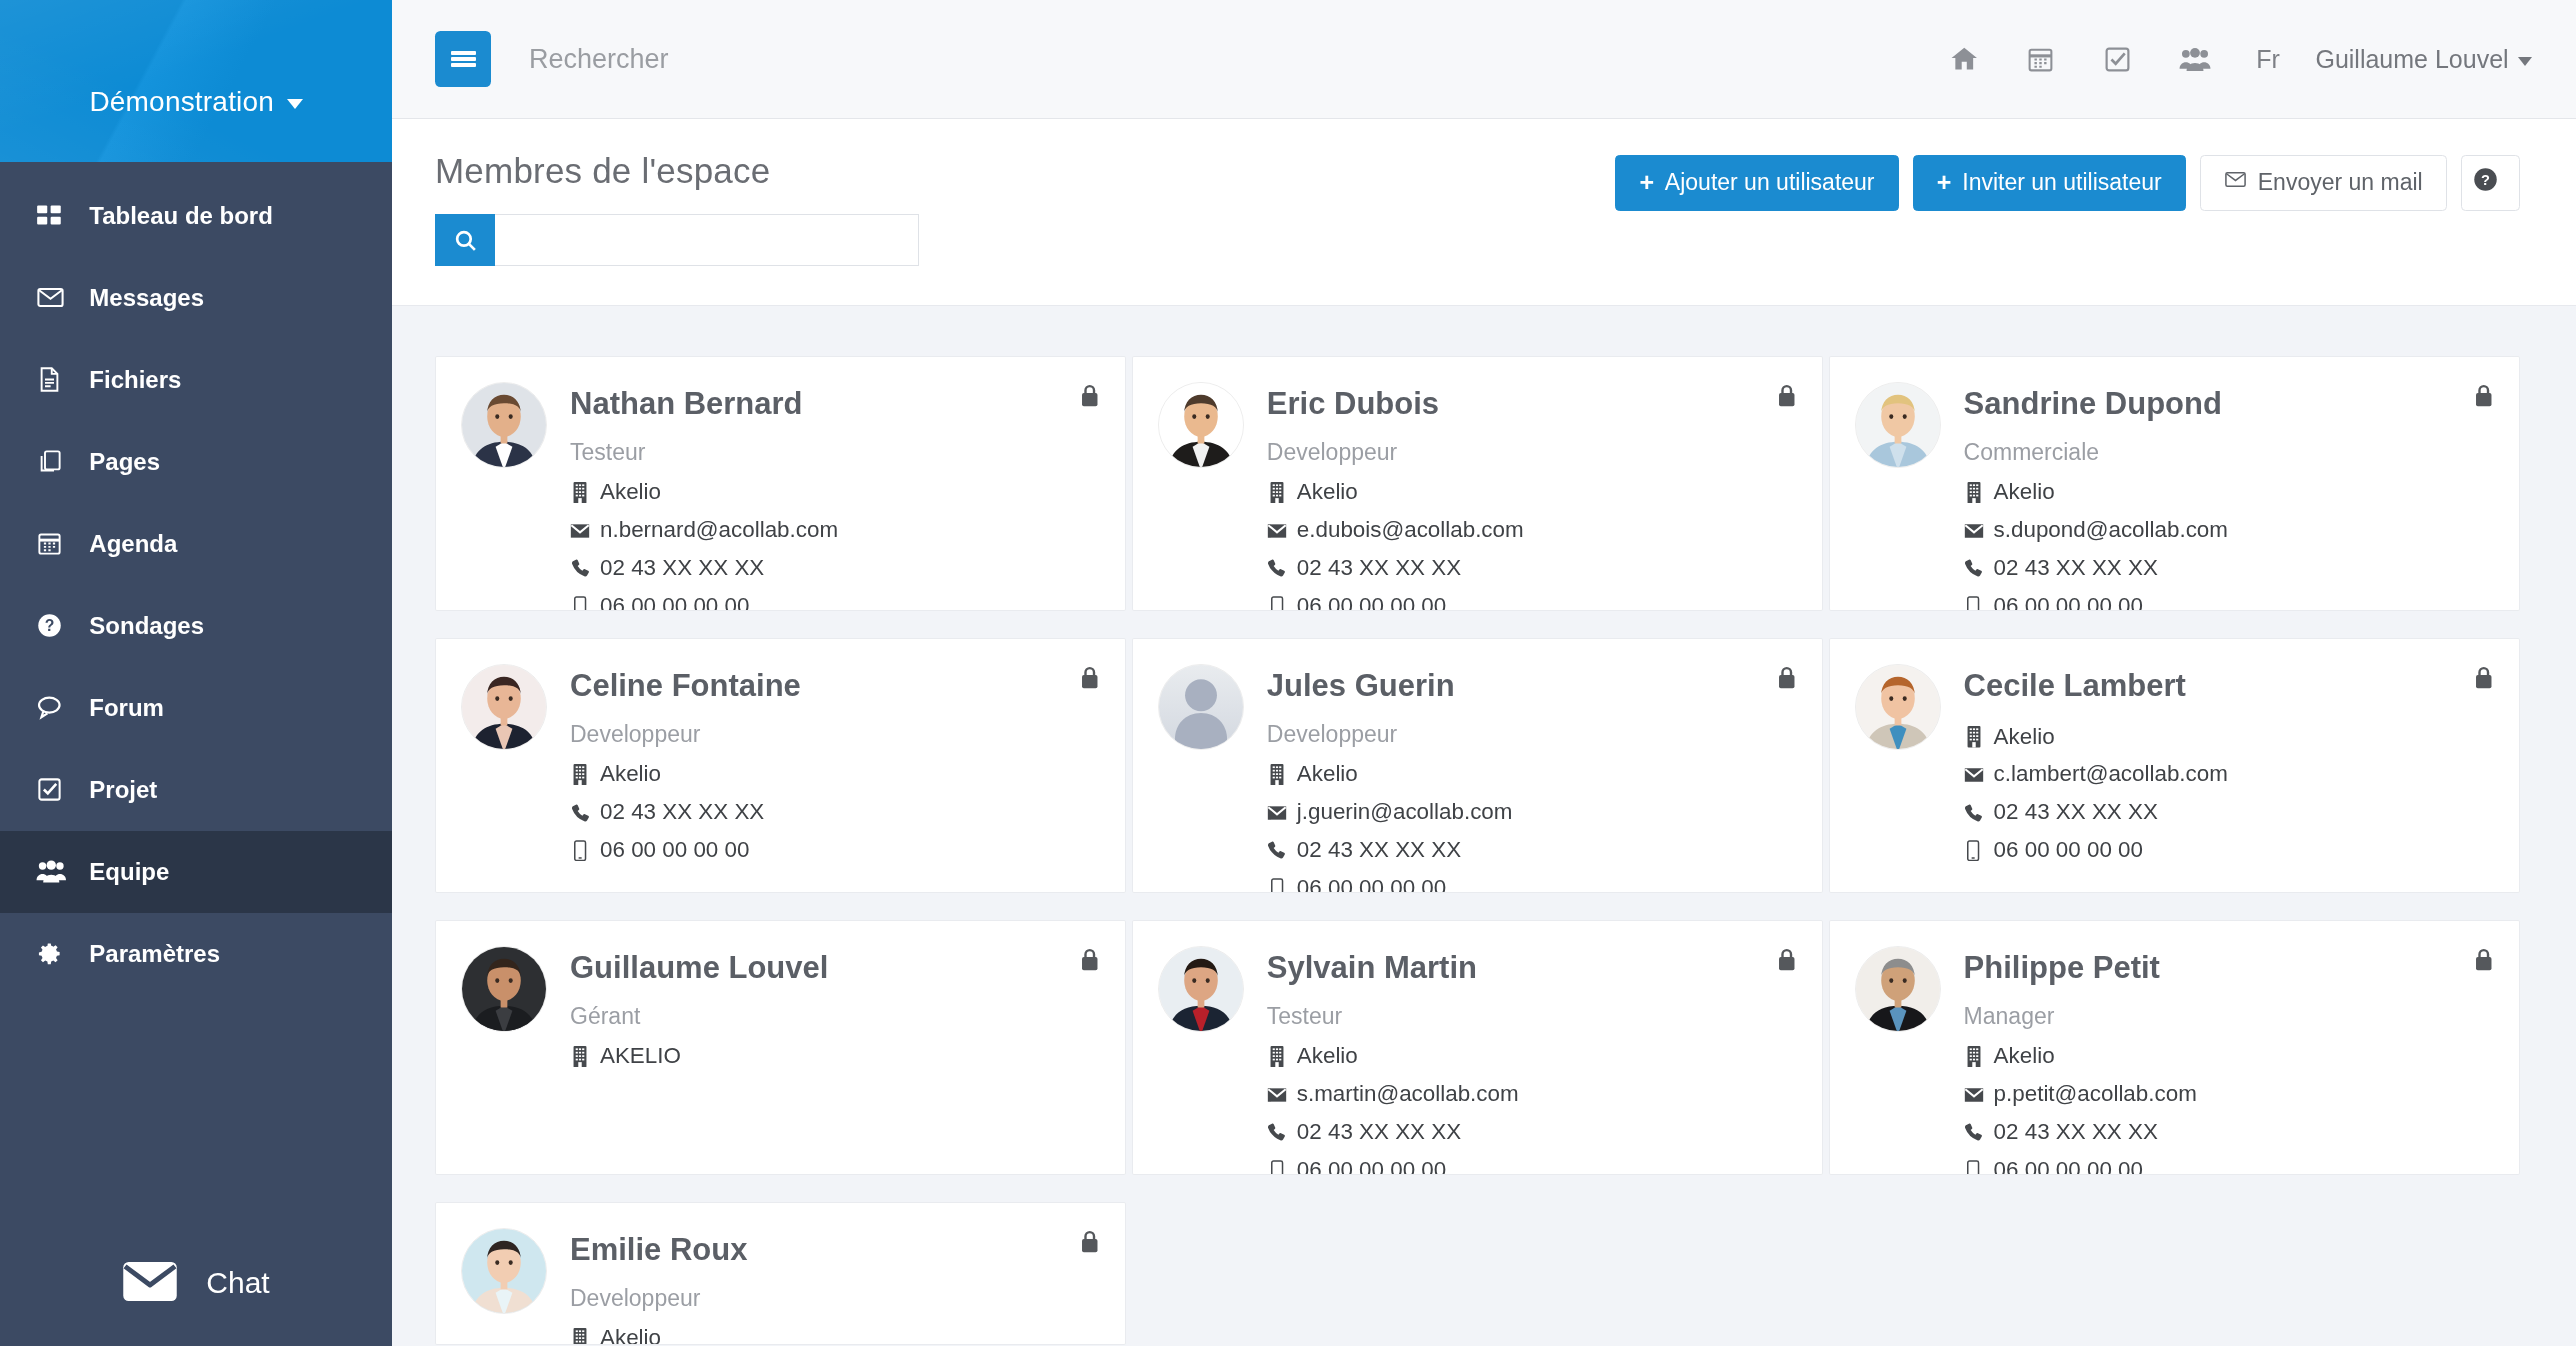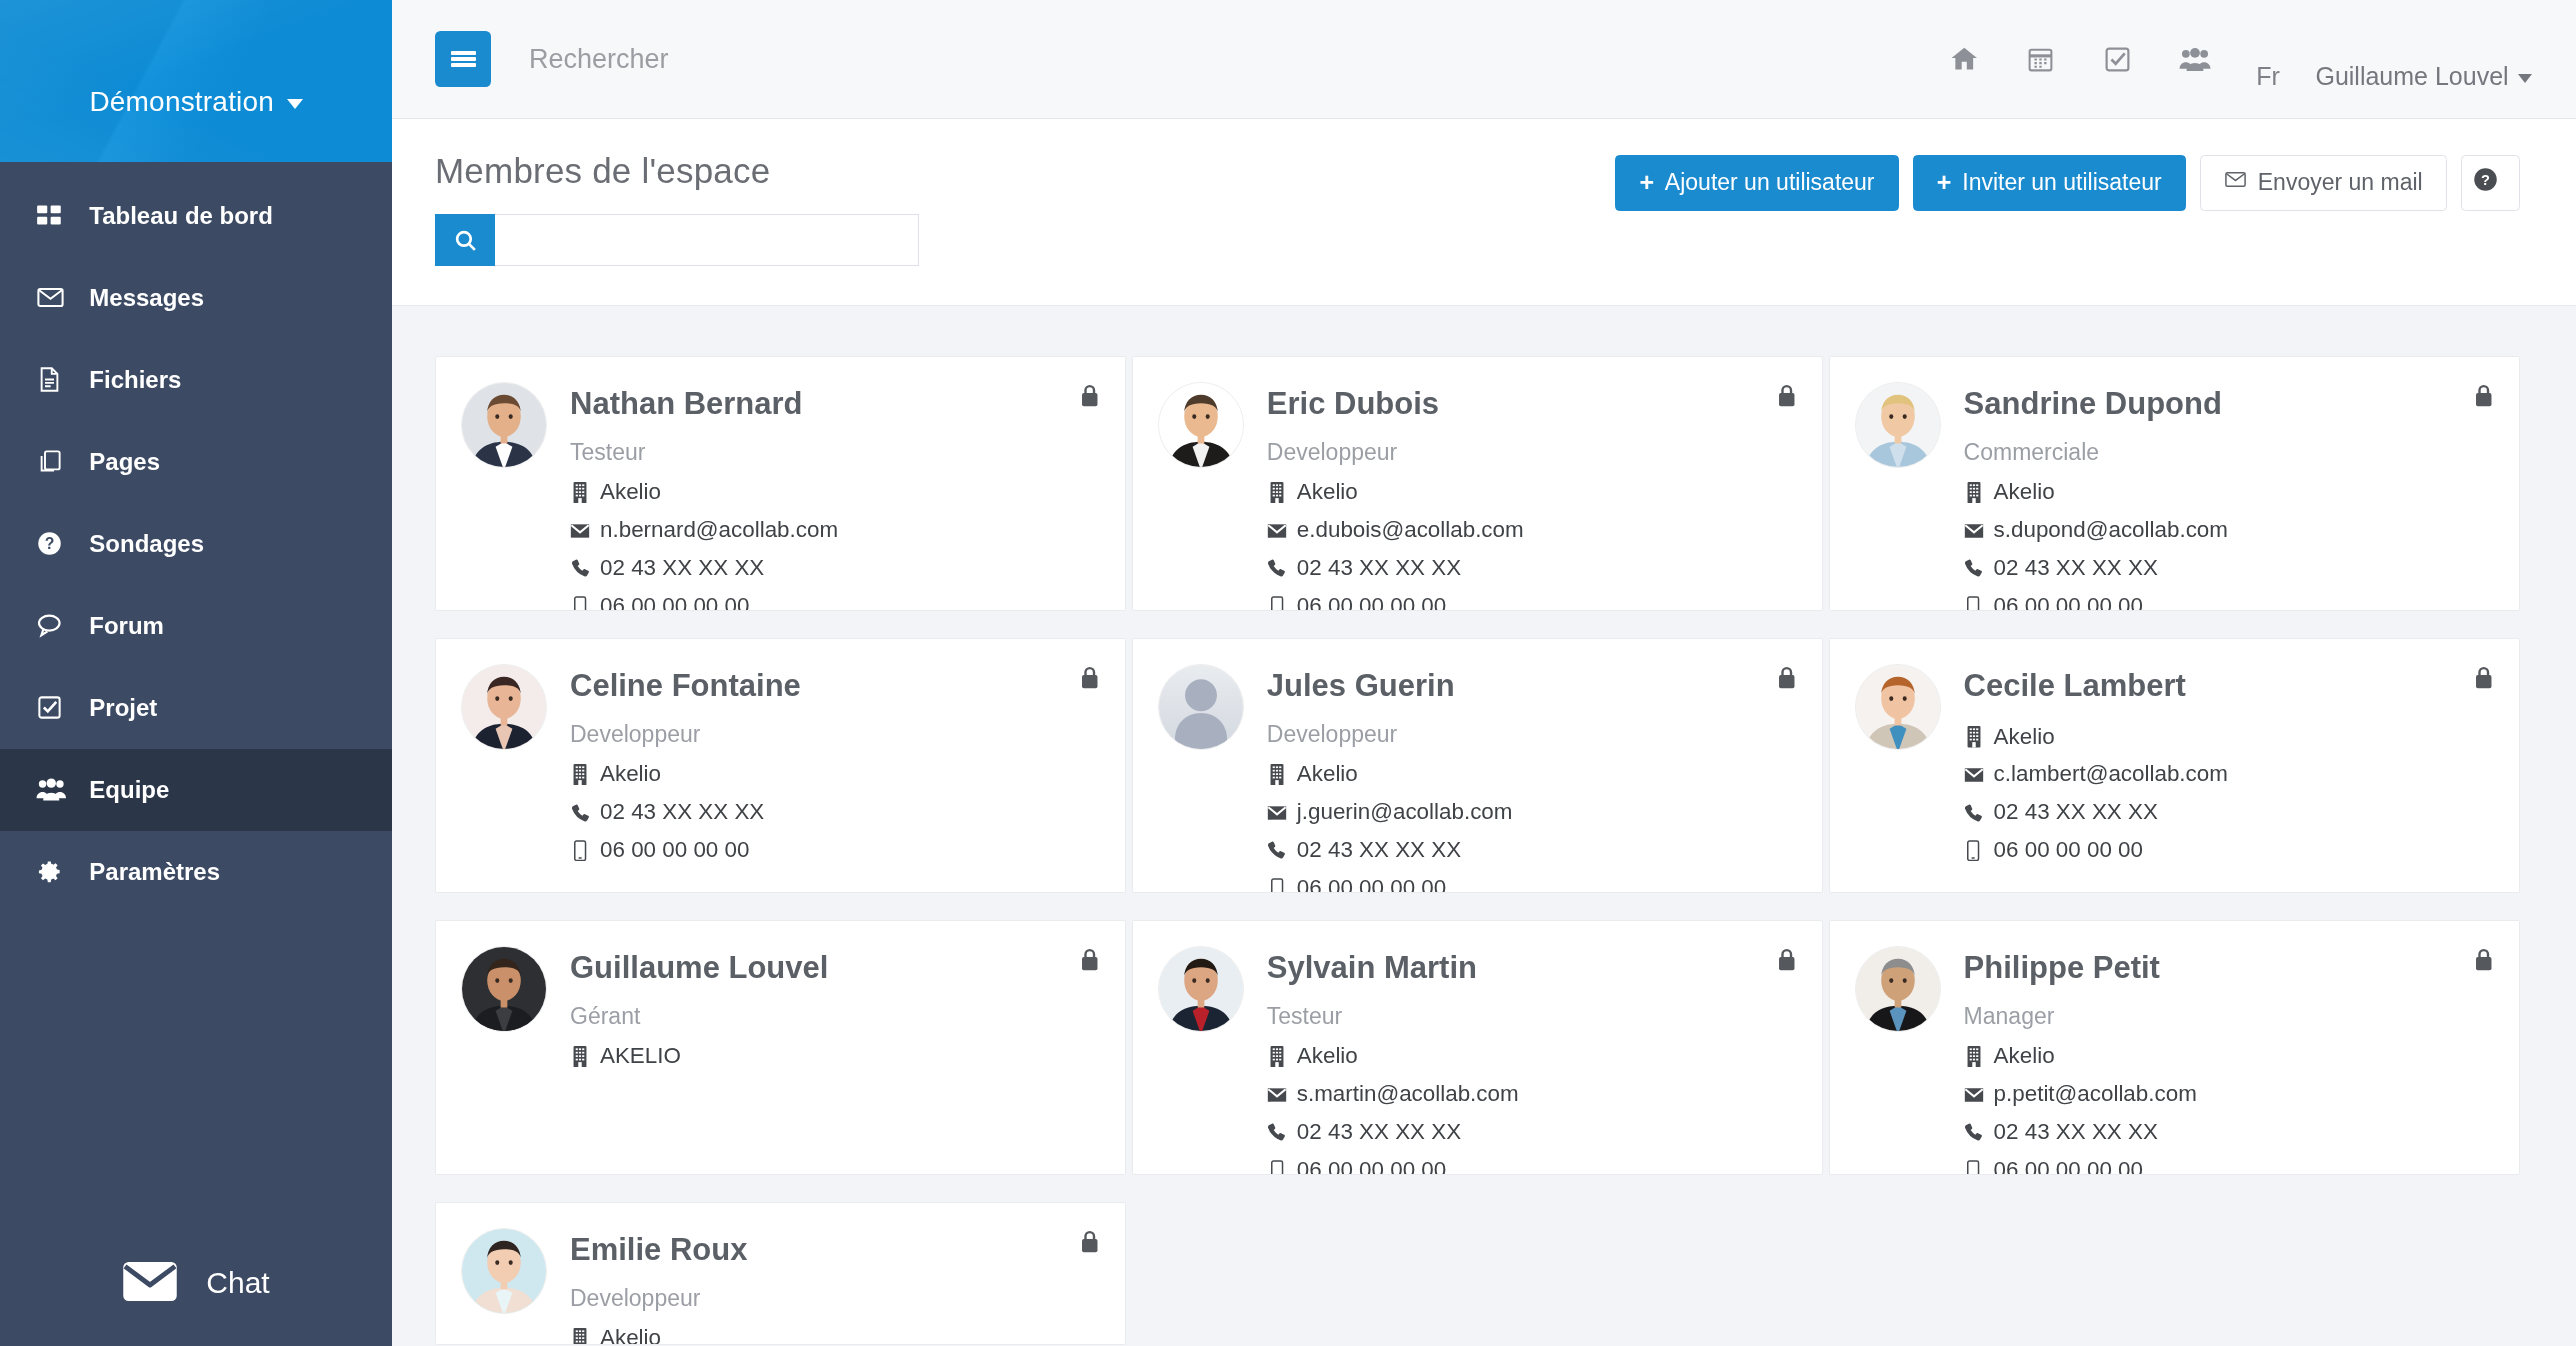--- a/index.html
+++ b/index.html
@@ -73,21 +73,21 @@
   .burger {
     width: 56px; height: 56px; background: #1b8bd0; border-radius: 5.4px;
     display: flex; align-items: center; justify-content: center;
     cursor: pointer; flex: 0 0 56px;
   }
   .burger span { display: block; width: 25px; height: 3.6px; background: #fff; margin: 2.7px 0; border-radius: 0.9px; }
   .search-top {
     margin-left: 38px; color: #9a9da2; font-size: 27px; font-weight: 400;
     flex: 1 1 auto; cursor: text;
   }
-  .topbar-icons { display: flex; align-items: flex-end; gap: 0; }
+  .topbar-icons { display: flex; align-items: center; gap: 0; }
   .tb-ico {
     width: 77px; height: 63px; display: flex; align-items: center; justify-content: center;
     cursor: pointer; color: #8d9096;
   }
   .tb-lang { font-size: 25px; color: #7d8086; padding: 0 23px; cursor: pointer; }
   .tb-user {
     font-size: 25px; color: #74777d; padding-right: 5.4px; padding-left: 12.5px;
     display: flex; align-items: center; gap: 9px; cursor: pointer;
   }
   .caret-down-grey {
@@ -210,20 +210,30 @@
       <div class="nav-item">
         <span class="nav-ico">
           <svg width="27" height="27" viewBox="0 0 24 24" fill="none" stroke="#fff" stroke-width="1.7">
               <rect x="8" y="3" width="13" height="16" rx="1.5"></rect>
               <path d="M5 7v13h11"></path>
             </svg>
         </span>
         <span>Pages</span>
       </div>
 
+      <div class="nav-item">
+        <span class="nav-ico">
+          <svg width="27" height="27" viewBox="0 0 24 24" fill="none" stroke="#fff" stroke-width="1.7">
+              <rect x="3" y="4" width="18" height="17" rx="1.5"></rect>
+              <path d="M3 9h18" stroke-width="2.6"></path>
+              <path d="M7 12h2M11 12h2M15 12h2M7 15h2M11 15h2M15 15h2M7 18h2M11 18h2"></path>
+            </svg>
+        </span>
+        <span>Agenda</span>
+      </div>
 
       <div class="nav-item">
         <span class="nav-ico">
           <svg width="27" height="27" viewBox="0 0 24 24" fill="#fff" style="font-size:27px">
               <circle cx="12" cy="12" r="10"></circle>
               <text x="12" y="17" font-size="14" font-weight="bold" text-anchor="middle" fill="#3c4a63" font-family="Liberation Sans, sans-serif">?</text>
             </svg>
         </span>
         <span>Sondages</span>
       </div>

